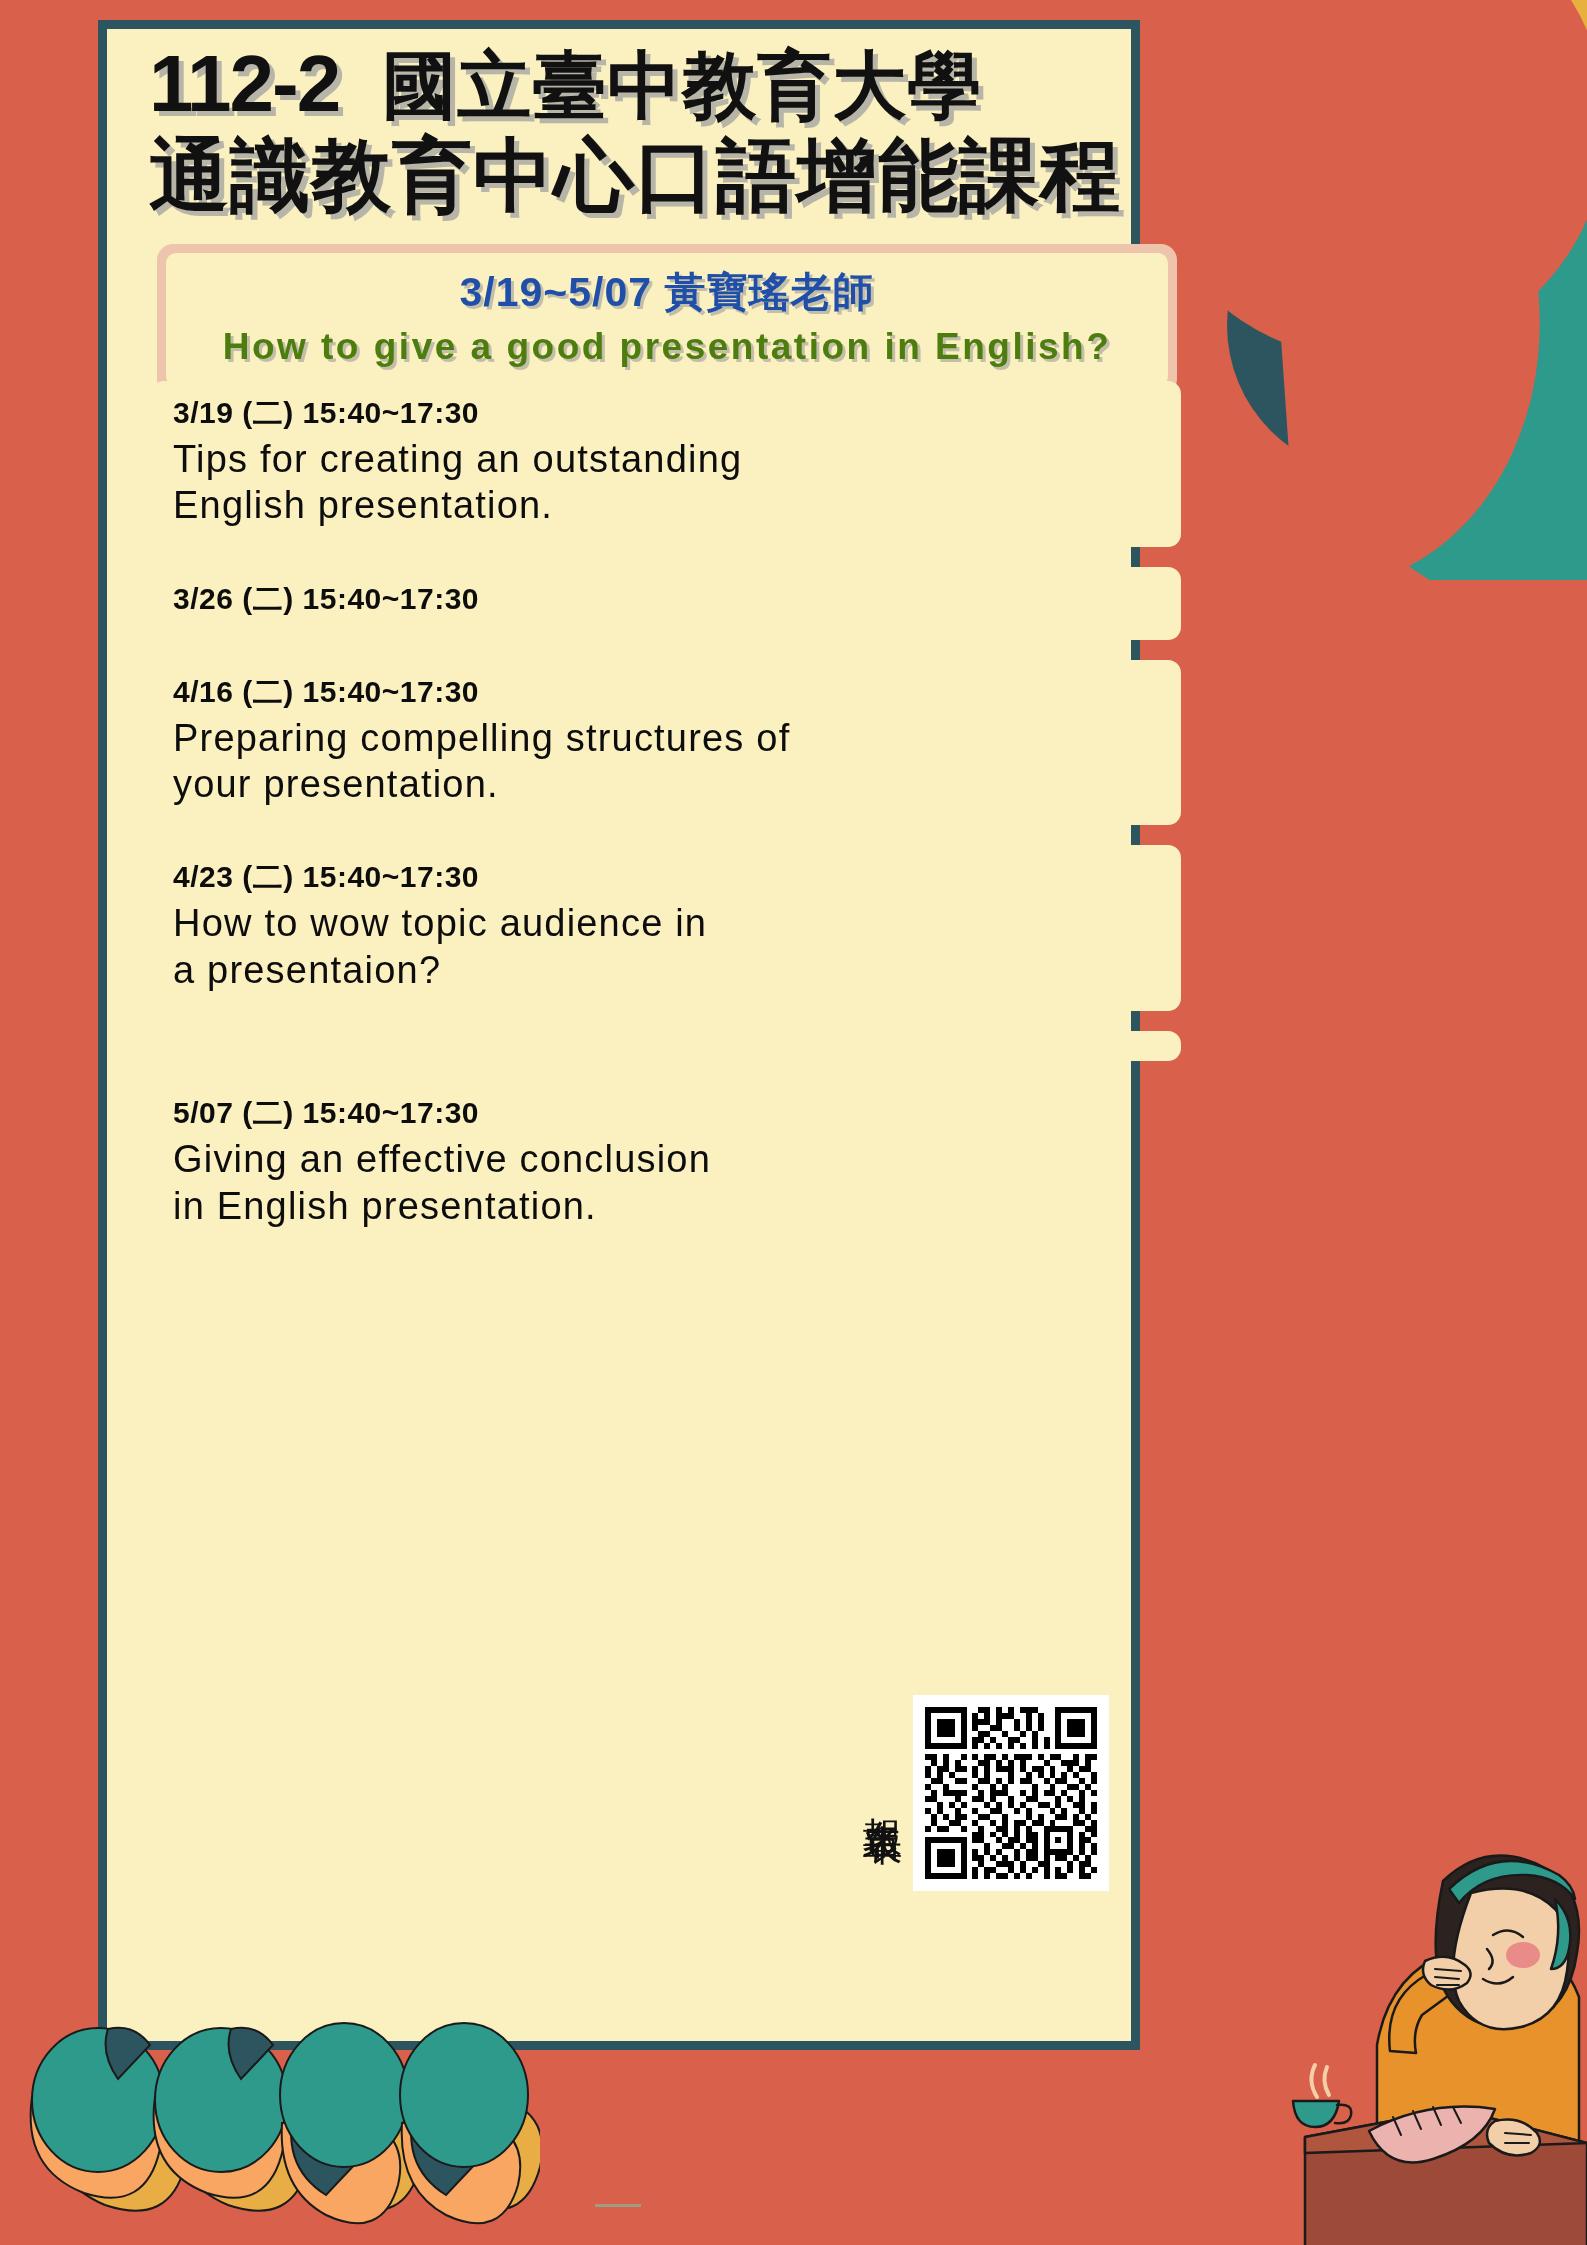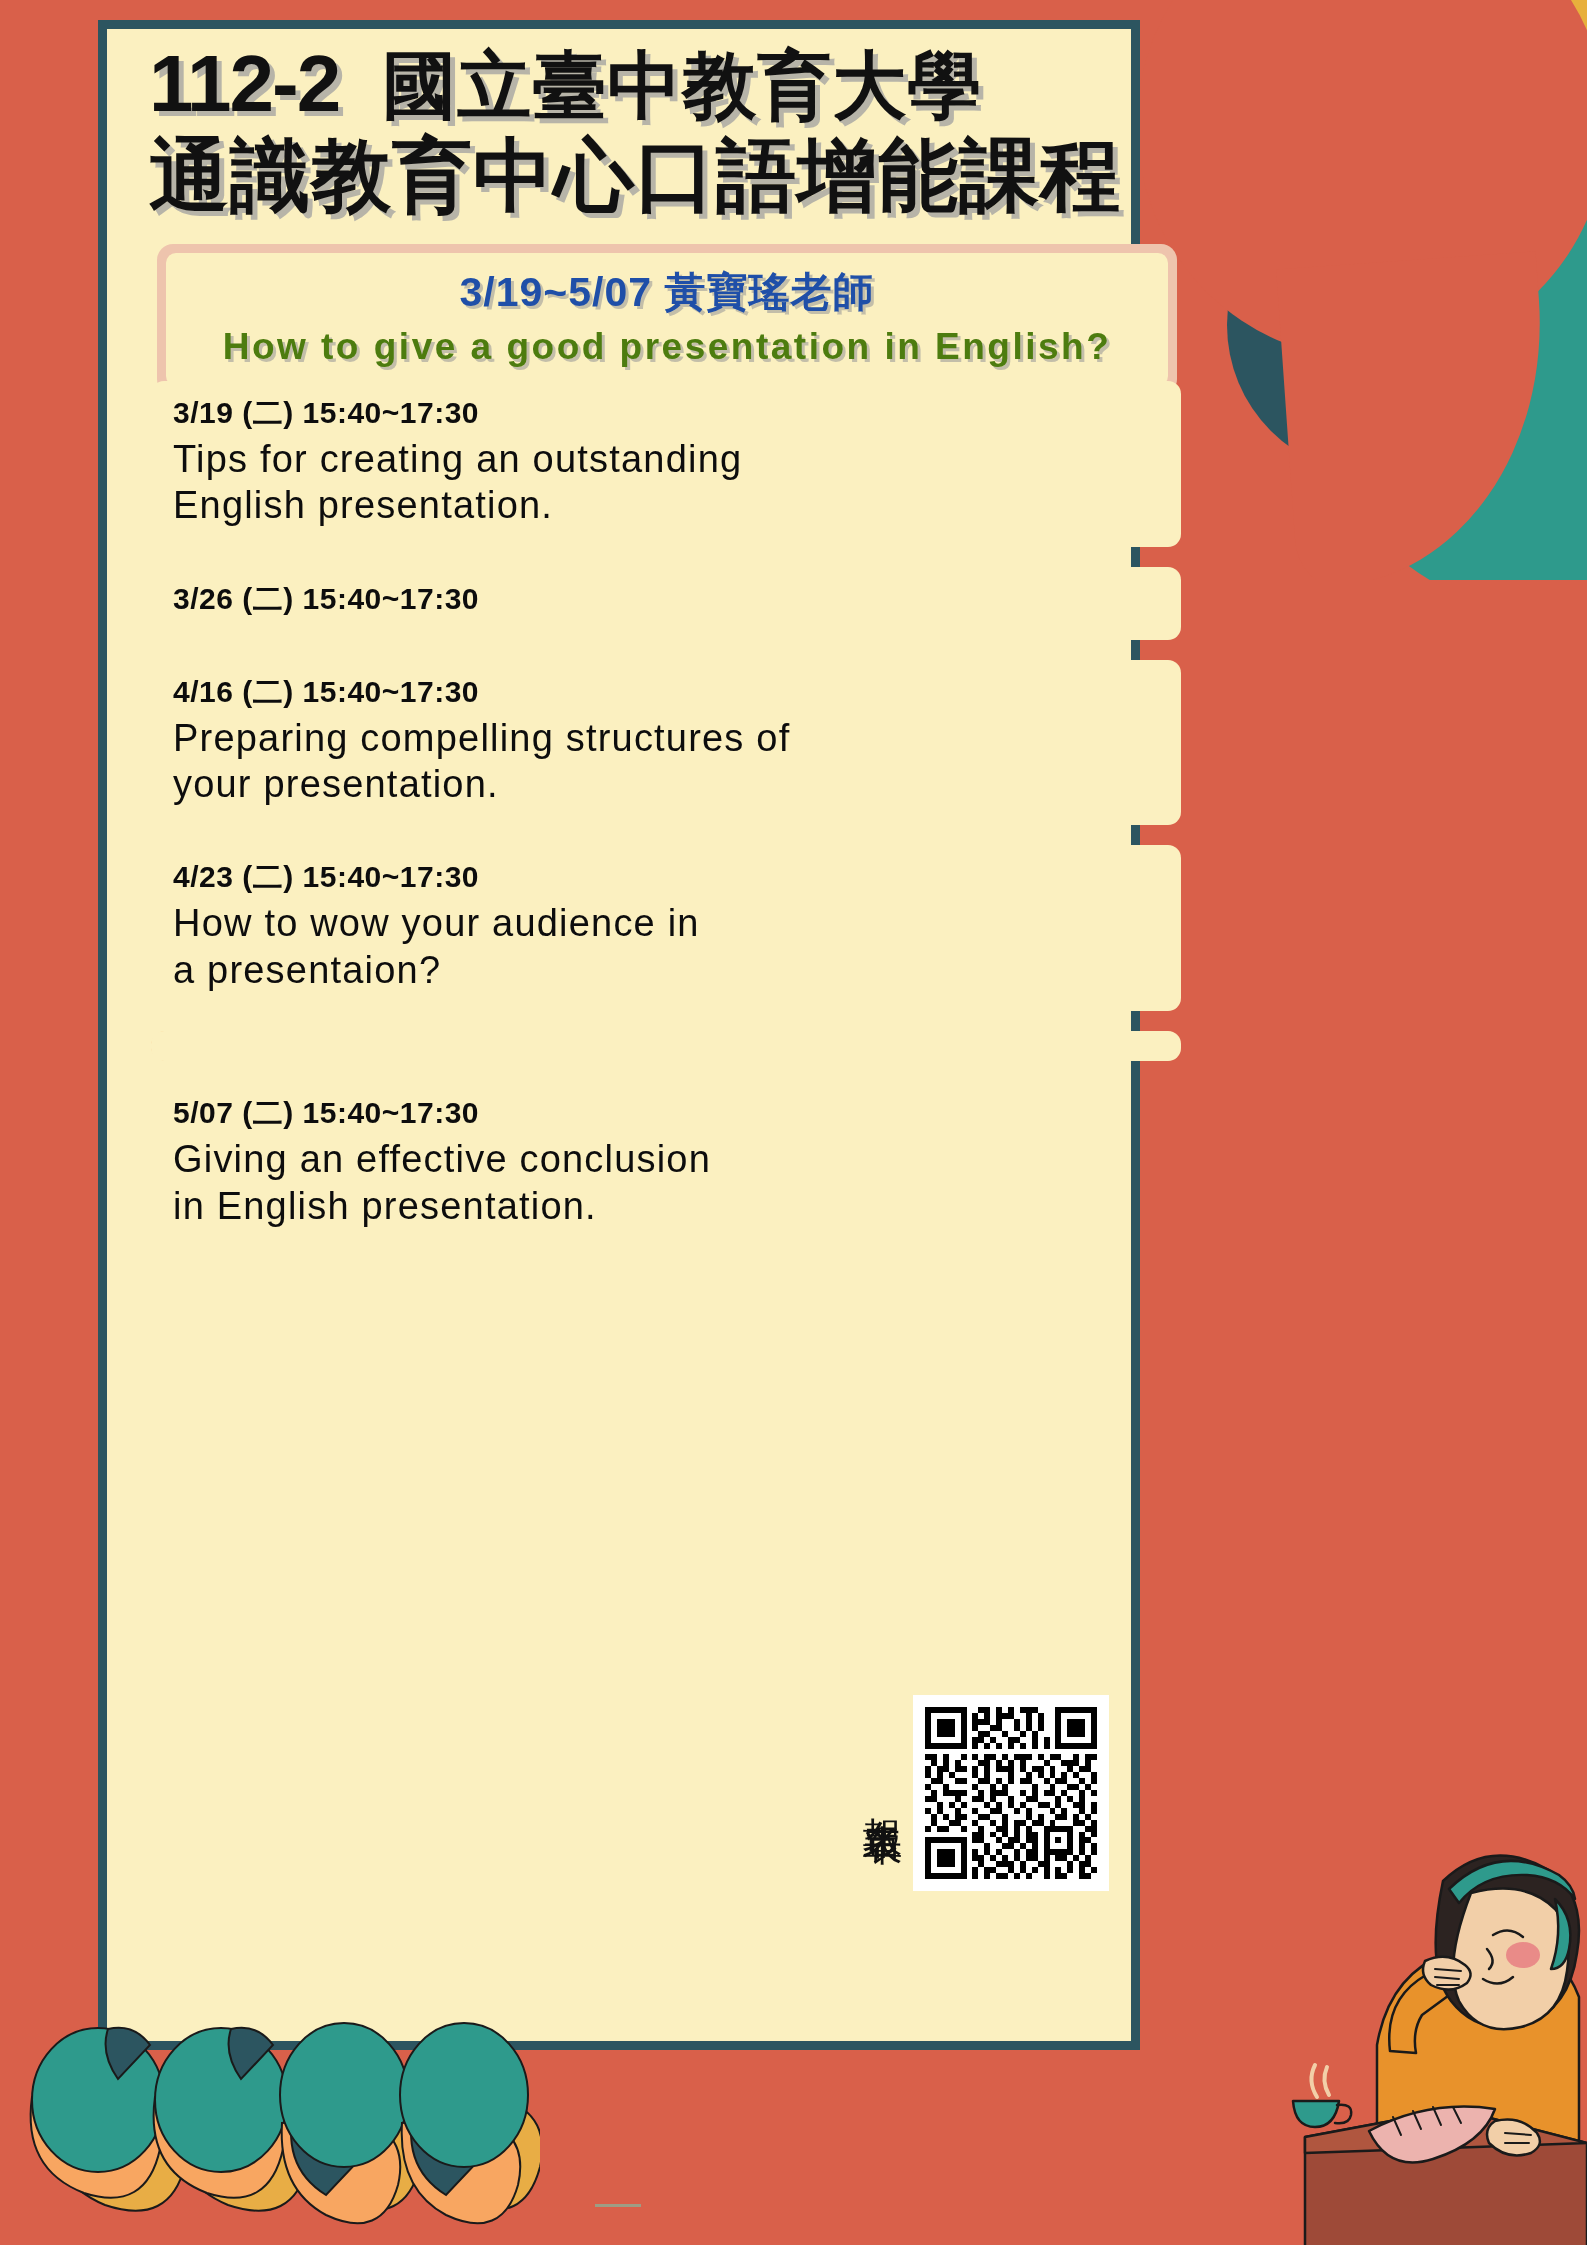--- a/index.html
+++ b/index.html
@@ -283,21 +283,21 @@
           <div class="card" style="background: rgb(232, 173, 69);">
             <div class="card-inner">
               <div class="card-date">4/16 (二)  15:40~17:30</div>
               <div class="card-title">Preparing compelling structures of
 your presentation.</div>
             </div>
           </div>
           <div class="card" style="background: rgb(217, 96, 74);">
             <div class="card-inner">
               <div class="card-date">4/23 (二)  15:40~17:30</div>
-              <div class="card-title">How to wow your audience in
+              <div class="card-title">How to wow topic audience in
 a presentaion?</div>
             </div>
           </div>
           <div class="card" style="background: rgb(248, 166, 97);">
             <div class="card-inner">
             </div>
           </div>
           <div class="card card-last" style="background: rgb(44, 85, 96);">
             <div class="card-inner">
               <div class="card-date">5/07 (二)  15:40~17:30</div>

